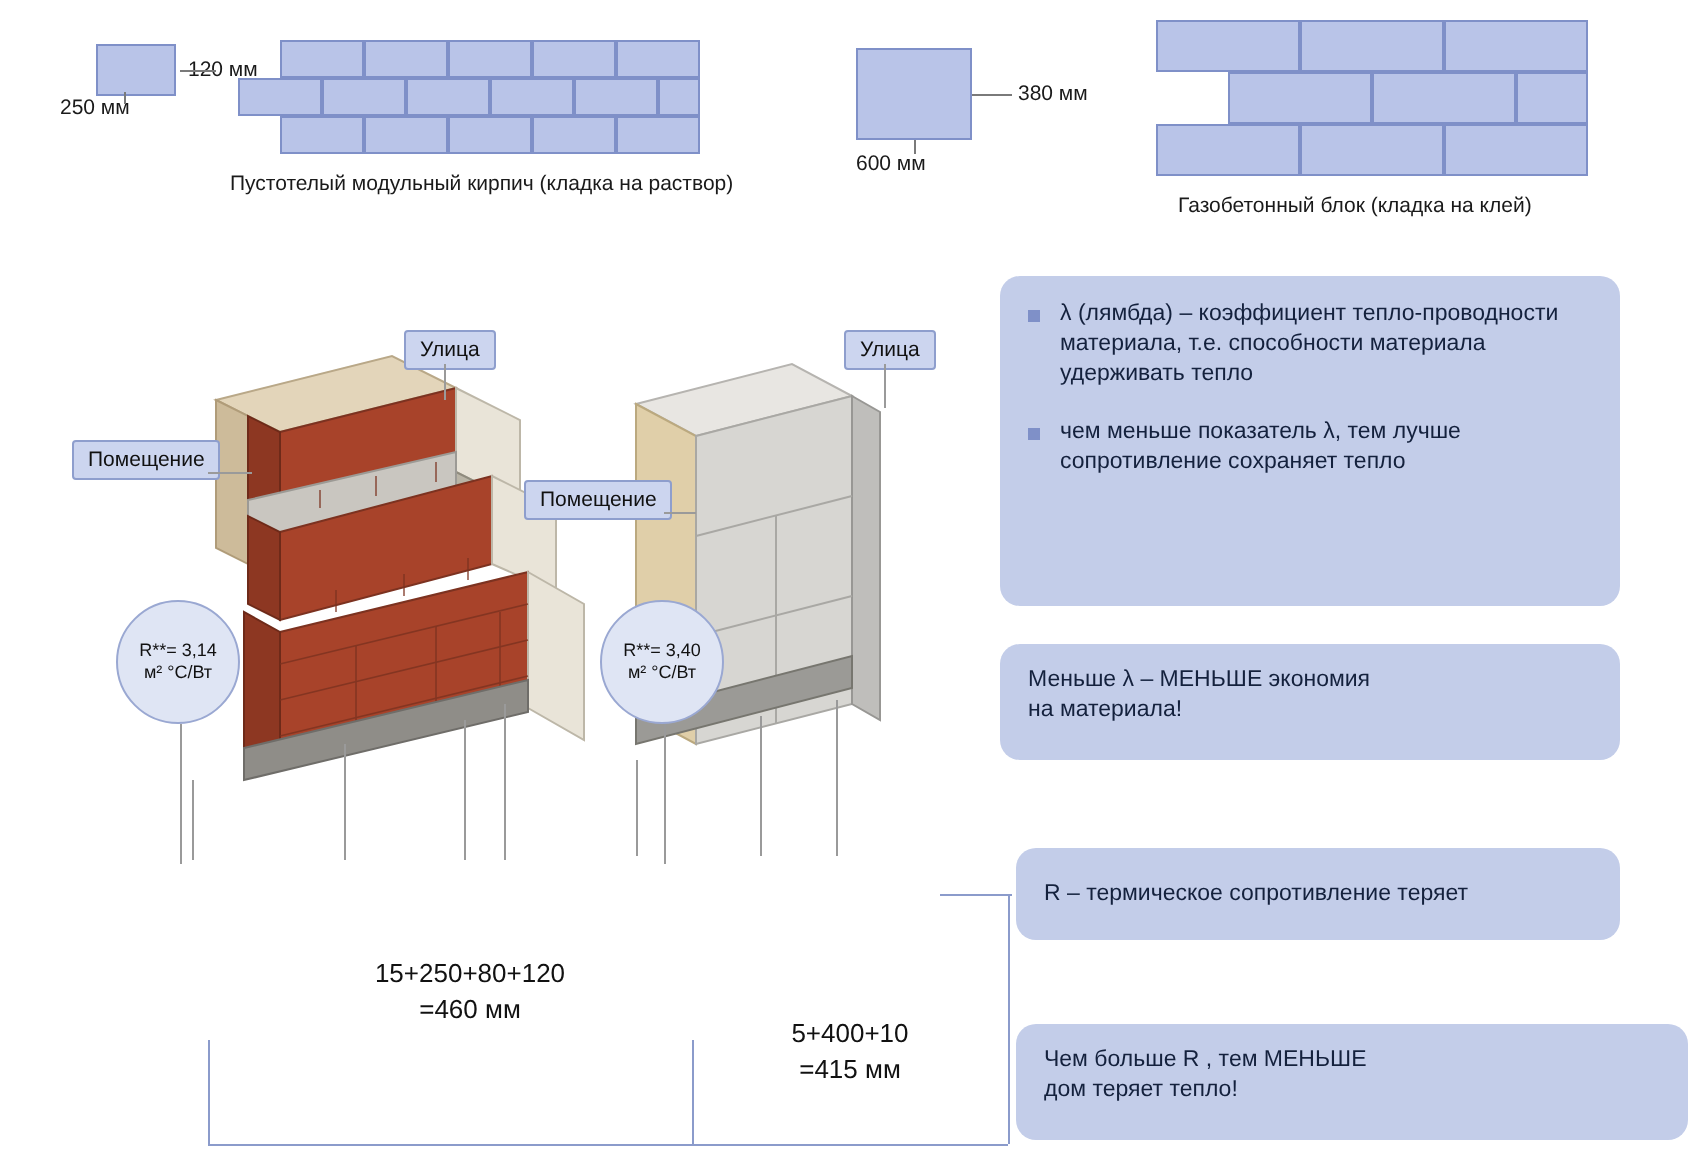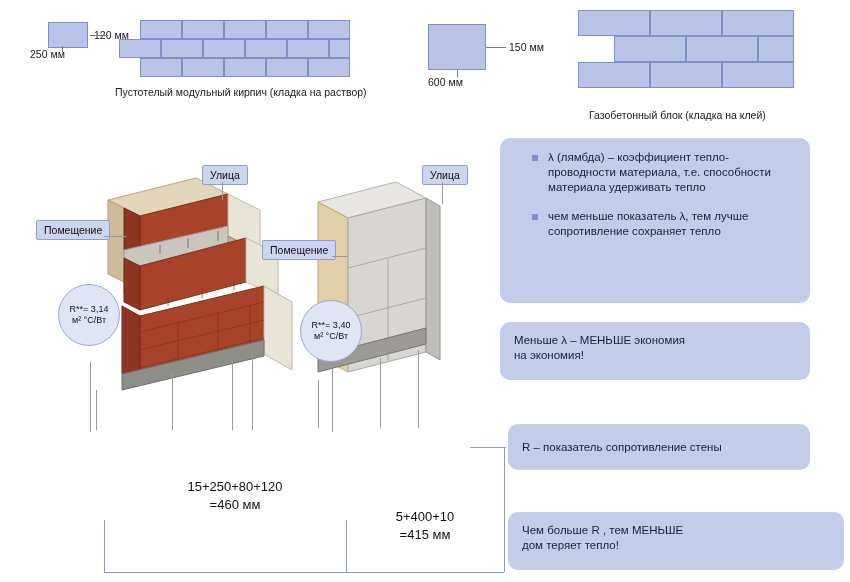--- a/index.html
+++ b/index.html
@@ -75,21 +75,21 @@
   .bubble span { display:block; }
 
   
   .panel {
     background: #c3cde9;
     border-radius: 10px;
     box-sizing: border-box;
     font-size: 11.5px;
     line-height: 15px;
     color: #14213d;
-    padding: 12px 32px;
+    padding: 12px 14px;
   }
   .panel.small { padding: 11px 14px; }
   .panel ul {
     margin: 0;
     padding: 0;
     list-style: none;
   }
   .panel li {
     position: relative;
     padding-left: 16px;
@@ -150,37 +150,37 @@
   <div class="abs brick" style="left:140px; top:58px; width:42px; height:19px;"></div>
   <div class="abs brick" style="left:182px; top:58px; width:42px; height:19px;"></div>
   <div class="abs brick" style="left:224px; top:58px; width:42px; height:19px;"></div>
   <div class="abs brick" style="left:266px; top:58px; width:42px; height:19px;"></div>
   <div class="abs brick" style="left:308px; top:58px; width:42px; height:19px;"></div>
 
   <div class="abs caption" style="left:115px; top:86px;">Пустотелый модульный кирпич (кладка на раствор)</div>
 
   <div class="abs brick" style="left:428px; top:24px; width:58px; height:46px;"></div>
   <div class="abs leader" style="left:486px; top:47px; width:20px; height:1px;"></div>
-  <div class="abs dim-label" style="left:509px; top:41px;">150 мм</div>
+  <div class="abs dim-label" style="left:509px; top:41px;">380 мм</div>
   <div class="abs leader" style="left:457px; top:70px; width:1px; height:7px;"></div>
   <div class="abs dim-label" style="left:428px; top:76px;">600 мм</div>
 
   <div class="abs brick" style="left:578px; top:10px; width:72px; height:26px;"></div>
   <div class="abs brick" style="left:650px; top:10px; width:72px; height:26px;"></div>
   <div class="abs brick" style="left:722px; top:10px; width:72px; height:26px;"></div>
 
   <div class="abs brick" style="left:614px; top:36px; width:72px; height:26px;"></div>
   <div class="abs brick" style="left:686px; top:36px; width:72px; height:26px;"></div>
   <div class="abs brick" style="left:758px; top:36px; width:36px; height:26px;"></div>
 
   <div class="abs brick" style="left:578px; top:62px; width:72px; height:26px;"></div>
   <div class="abs brick" style="left:650px; top:62px; width:72px; height:26px;"></div>
   <div class="abs brick" style="left:722px; top:62px; width:72px; height:26px;"></div>
 
-  <div class="abs caption" style="left:589px; top:97px;margin-top:12px;">Газобетонный блок (кладка на клей)</div>
+  <div class="abs caption" style="left:589px; top:97px;">Газобетонный блок (кладка на клей)</div>
 
   <svg class="abs wallimg" style="left:78px; top:170px;" width="220" height="240" viewBox="0 0 220 240">
 
     <polygon points="30,30 118,8 150,24 62,46" fill="#e3d5ba" stroke="#b9a888" stroke-width="1"></polygon>
 
     <polygon points="30,30 62,46 62,120 30,104" fill="#cdbb9a" stroke="#b09c79" stroke-width="1"></polygon>
 
     <polygon points="62,46 150,24 150,66 62,88" fill="#a8432a" stroke="#7c3220" stroke-width="1"></polygon>
     <polygon points="62,46 62,88 46,80 46,38" fill="#8d3722" stroke="#6e2a19" stroke-width="1"></polygon>
 
@@ -245,21 +245,21 @@
   <div class="abs tag" style="left:202px; top:165px;">Улица</div>
   <div class="abs tag" style="left:36px; top:220px;">Помещение</div>
   <div class="abs tag" style="left:422px; top:165px;">Улица</div>
   <div class="abs tag" style="left:262px; top:240px;">Помещение</div>
 
   <div class="abs cline-grey" style="left:222px; top:182px; width:1px; height:18px;"></div>
   <div class="abs cline-grey" style="left:104px; top:236px; width:22px; height:1px;"></div>
   <div class="abs cline-grey" style="left:442px; top:182px; width:1px; height:22px;"></div>
   <div class="abs cline-grey" style="left:332px; top:256px; width:16px; height:1px;"></div>
 
-  <div class="abs bubble" style="left:58px; top:284px; width:62px; height:62px;">
+  <div class="abs bubble" style="left:58px; top:300px; width:62px; height:62px;">
     <div>
       <span>R**= 3,14</span>
       <span>м² °С/Вт</span>
     </div>
   </div>
   <div class="abs bubble" style="left:300px; top:300px; width:62px; height:62px;">
     <div>
       <span>R**= 3,40</span>
       <span>м² °С/Вт</span>
     </div>
@@ -286,25 +286,25 @@
 
   <div class="abs panel" style="left:500px; top:138px; width:310px; height:165px;">
     <ul>
       <li>λ (лямбда) – коэффициент тепло-проводности материала, т.е. способности материала удерживать тепло</li>
       <li>чем меньше показатель λ, тем лучше сопротивление сохраняет тепло</li>
     </ul>
   </div>
 
   <div class="abs panel small" style="left:500px; top:322px; width:310px; height:58px;">
     <div>Меньше λ – МЕНЬШЕ экономия</div>
-    <div>на экономия!</div>
+    <div>на материала!</div>
   </div>
 
   <div class="abs panel small" style="left:508px; top:424px; width:302px; height:46px; display:flex; align-items:center;">
-    <div>R – показатель сопротивление стены</div>
+    <div>R – термическое сопротивление теряет</div>
   </div>
 
   <div class="abs panel small" style="left:508px; top:512px; width:336px; height:58px;">
     <div>Чем больше R , тем МЕНЬШЕ</div>
     <div>дом теряет тепло!</div>
   </div>
 
 </div>
 
 </body></html>

